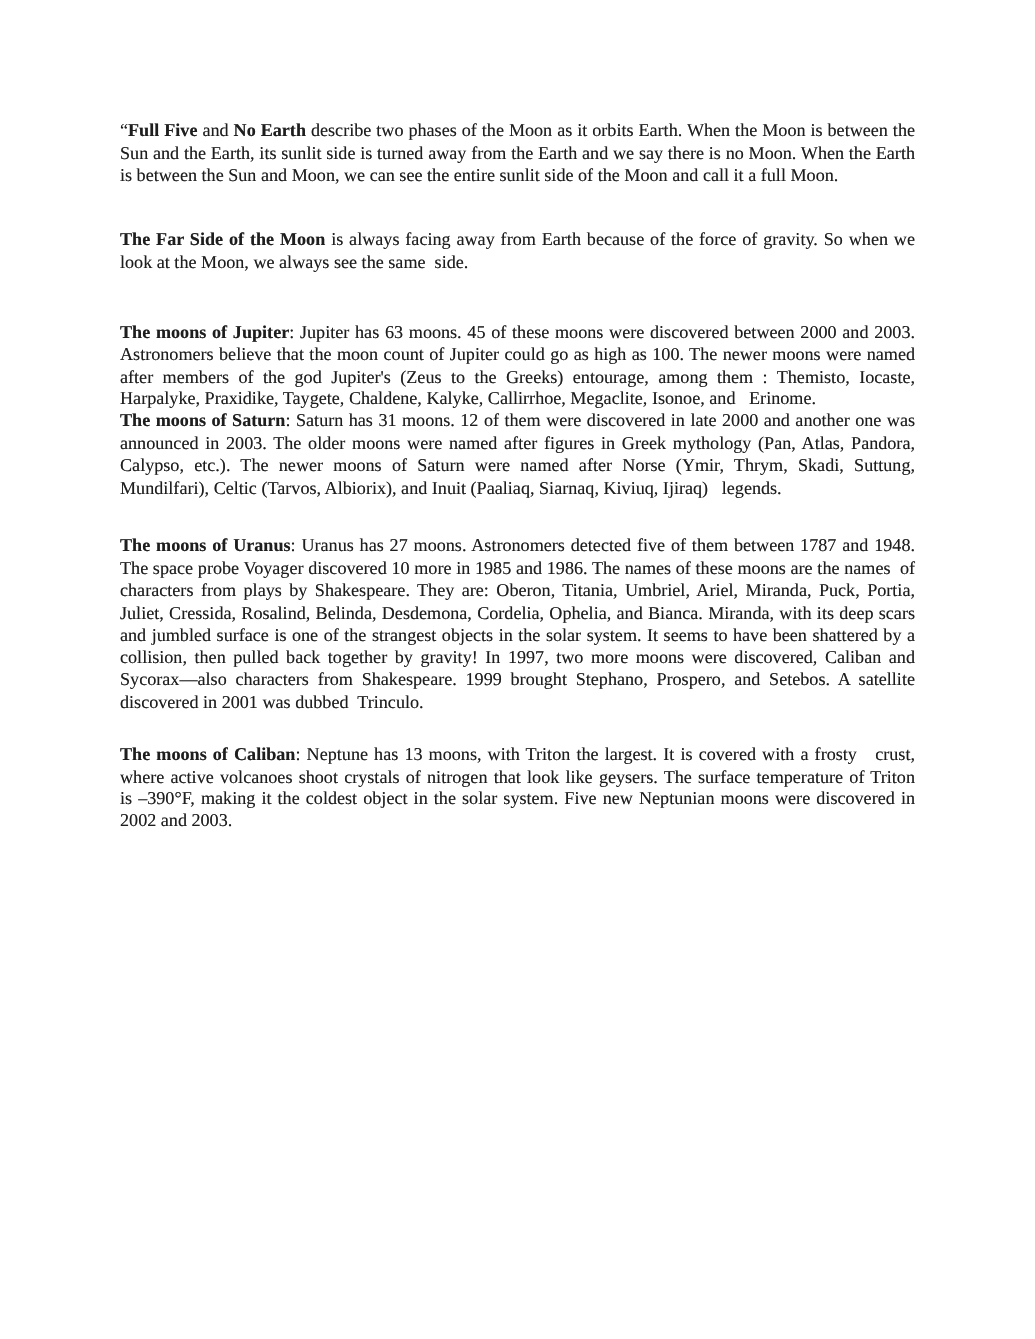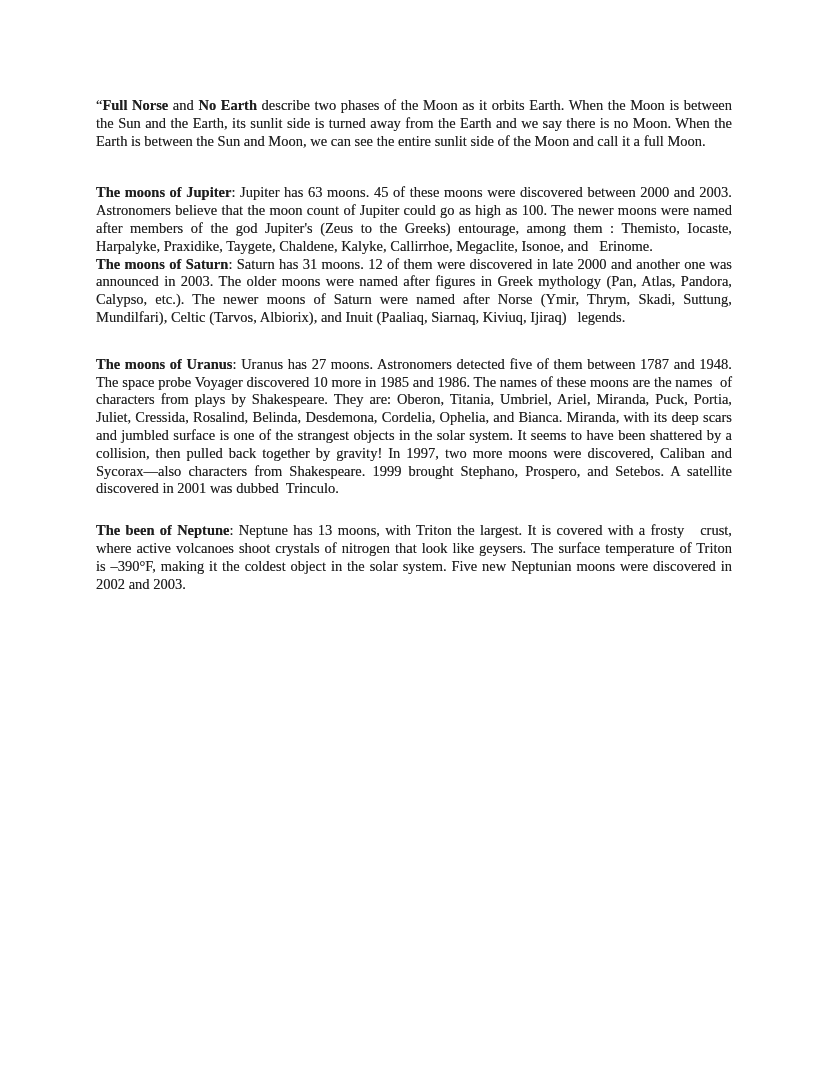--- a/index.html
+++ b/index.html
@@ -34,24 +34,25 @@
   .mb-b { margin-bottom: 38px; }
   .mb-c { }
   .mb-d { margin-bottom: 29px; font-family: Liberation Serif, serif; }
   .mb-e { margin-bottom: 24px; font-family: Liberation Serif, serif; }
 </style>
 </head>
 <body>
 
 <div class="page">
 
-  <p class="para mb-a"><span>“</span><b>Full Norse</b><span> and </span><b>No Earth</b><span> describe two phases of the Moon as it orbits Earth. When the Moon is between the Sun and the Earth, its sunlit side is turned away from the Earth and we say there is no Moon. When the Earth is between the Sun and Moon, we can see the entire sunlit side of the Moon and call it a full Moon.</span></p>
+  <p class="para mb-a"><span>“</span><b>Full Five</b><span> and </span><b>No Earth</b><span> describe two phases of the Moon as it orbits Earth. When the Moon is between the Sun and the Earth, its sunlit side is turned away from the Earth and we say there is no Moon. When the Earth is between the Sun and Moon, we can see the entire sunlit side of the Moon and call it a full Moon.</span></p>
 
+  <p class="para mb-b"><b>The Far Side of the Moon</b><span> is always facing away from Earth because of the force of gravity. So when we look at the Moon, we always see the same  side.</span></p>
 
   <p class="para mb-c"><b>The moons of Jupiter</b><span>: Jupiter has 63 moons. 45 of these moons were discovered between 2000 and 2003. Astronomers believe that the moon count of Jupiter could go as high as 100. The newer moons were named after members of the god Jupiter's (Zeus to the Greeks) entourage, among them : Themisto, Iocaste, Harpalyke, Praxidike, Taygete, Chaldene, Kalyke, Callirrhoe, Megaclite, Isonoe, and   Erinome.</span></p>
 
   <p class="para mb-d"><b>The moons of Saturn</b><span>: Saturn has 31 moons. 12 of them were discovered in late 2000 and another one was announced in 2003. The older moons were named after figures in Greek mythology (Pan, Atlas, Pandora, Calypso, etc.). The newer moons of Saturn were named after Norse (Ymir, Thrym, Skadi, Suttung, Mundilfari), Celtic (Tarvos, Albiorix), and Inuit (Paaliaq, Siarnaq, Kiviuq, Ijiraq)   legends.</span></p>
 
   <p class="para mb-e"><b>The moons of Uranus</b><span>: Uranus has 27 moons. Astronomers detected five of them between 1787 and 1948. The space probe Voyager discovered 10 more in 1985 and 1986. The names of these moons are the names  of characters from plays by Shakespeare. They are: Oberon, Titania, Umbriel, Ariel, Miranda, Puck, Portia,    Juliet, Cressida, Rosalind, Belinda, Desdemona, Cordelia, Ophelia, and Bianca. Miranda, with its deep scars      and jumbled surface is one of the strangest objects in the solar system. It seems to have been shattered by a collision, then pulled back together by gravity! In 1997, two more moons were discovered, Caliban and Sycorax—also characters from Shakespeare. 1999 brought Stephano, Prospero, and Setebos. A satellite  discovered in 2001 was dubbed  Trinculo.</span></p>
 
-  <p class="para"><b>The been of Neptune</b><span>: Neptune has 13 moons, with Triton the largest. It is covered with a frosty   crust, where active volcanoes shoot crystals of nitrogen that look like geysers. The surface temperature of Triton   is –390°F, making it the coldest object in the solar system. Five new Neptunian moons were discovered in 2002 and 2003.</span></p>
+  <p class="para"><b>The moons of Caliban</b><span>: Neptune has 13 moons, with Triton the largest. It is covered with a frosty   crust, where active volcanoes shoot crystals of nitrogen that look like geysers. The surface temperature of Triton   is –390°F, making it the coldest object in the solar system. Five new Neptunian moons were discovered in 2002 and 2003.</span></p>
 
 </div>
 
 </body></html>

